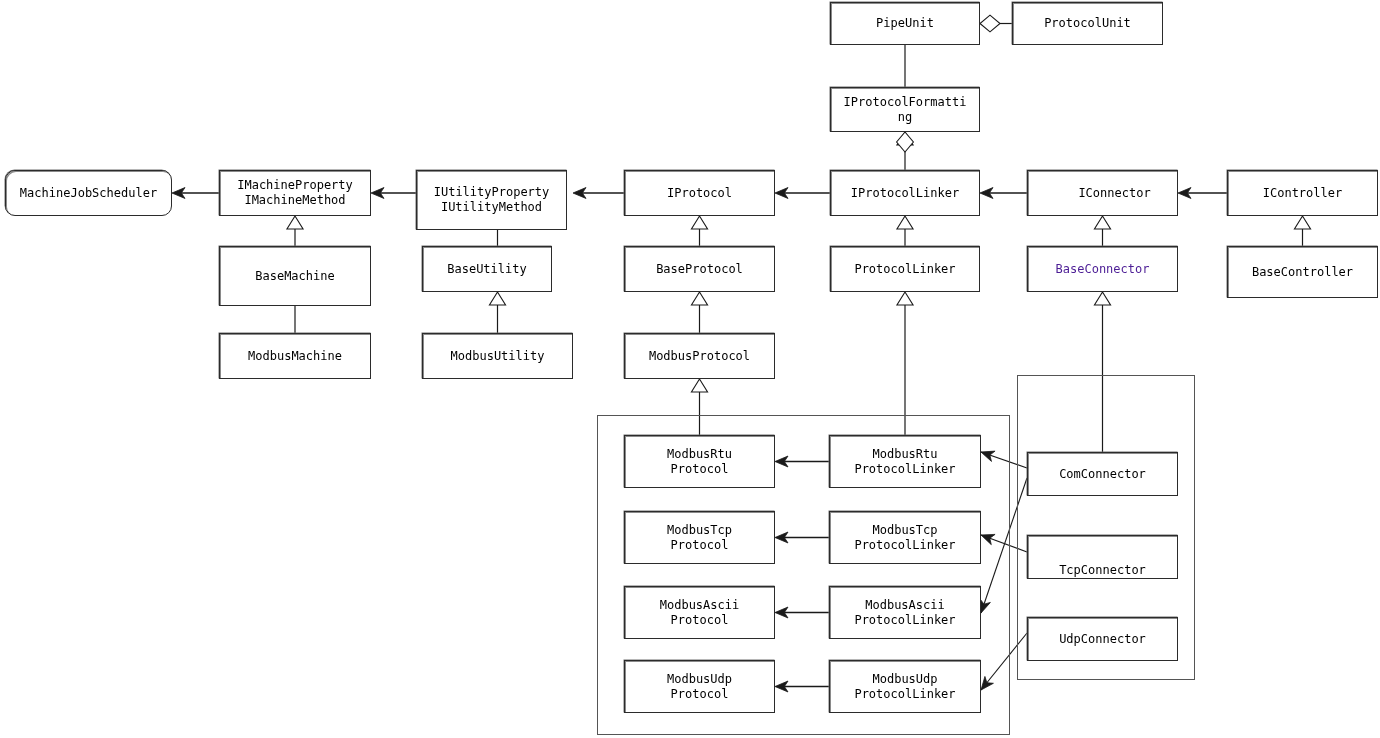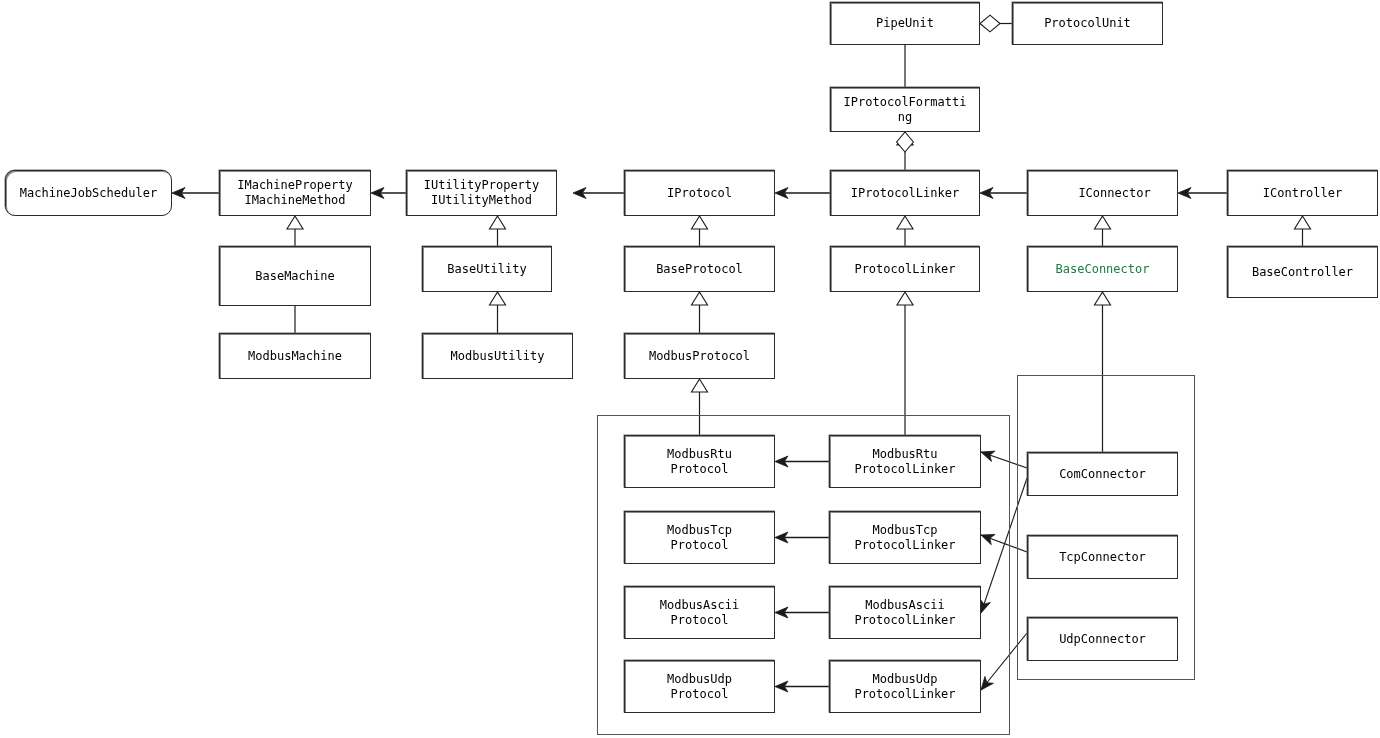--- a/index.html
+++ b/index.html
@@ -190,21 +190,21 @@
         <span class="label" style="color: rgb(0, 0, 0);">IProtocolFormatti
 ng</span>
       </div>
       <div class="node" style="left: 5px; top: 170px; width: 167px; height: 46px; border-color: rgb(43, 43, 43); background: rgb(255, 255, 255); border-radius: 10px;">
         <span class="label" style="color: rgb(0, 0, 0);">MachineJobScheduler</span>
       </div>
       <div class="node" style="left: 219px; top: 170px; width: 152px; height: 46px; border-color: rgb(43, 43, 43); background: rgb(255, 255, 255);">
         <span class="label" style="color: rgb(0, 0, 0);">IMachineProperty
 IMachineMethod</span>
       </div>
-      <div class="node" style="left: 406px; top: 170px; width: 151px; height: 46px; border-color: rgb(43, 43, 43); background: rgb(255, 255, 255);">
+      <div class="node" style="left: 416px; top: 170px; width: 151px; height: 60px; border-color: rgb(43, 43, 43); background: rgb(255, 255, 255);">
         <span class="label" style="color: rgb(0, 0, 0);">IUtilityProperty
 IUtilityMethod</span>
       </div>
       <div class="node" style="left: 624px; top: 170px; width: 151px; height: 46px; border-color: rgb(43, 43, 43); background: rgb(255, 255, 255);">
         <span class="label" style="color: rgb(0, 0, 0);">IProtocol</span>
       </div>
       <div class="node" style="left: 830px; top: 170px; width: 150px; height: 46px; border-color: rgb(43, 43, 43); background: rgb(255, 255, 255);">
         <span class="label" style="color: rgb(0, 0, 0);">IProtocolLinker</span>
       </div>
       <div class="node" style="left: 1027px; top: 170px; width: 151px; height: 46px; border-color: rgb(43, 43, 43); background: rgb(255, 255, 255); padding-left: 24px;">
@@ -219,21 +219,21 @@
       <div class="node" style="left: 422px; top: 246px; width: 130px; height: 46px; border-color: rgb(43, 43, 43); background: rgb(255, 255, 255);">
         <span class="label" style="color: rgb(0, 0, 0);">BaseUtility</span>
       </div>
       <div class="node" style="left: 624px; top: 246px; width: 151px; height: 46px; border-color: rgb(43, 43, 43); background: rgb(255, 255, 255);">
         <span class="label" style="color: rgb(0, 0, 0);">BaseProtocol</span>
       </div>
       <div class="node" style="left: 830px; top: 246px; width: 150px; height: 46px; border-color: rgb(43, 43, 43); background: rgb(255, 255, 255);">
         <span class="label" style="color: rgb(0, 0, 0);">ProtocolLinker</span>
       </div>
       <div class="node" style="left: 1027px; top: 246px; width: 151px; height: 46px; border-color: rgb(43, 43, 43); background: rgb(255, 255, 255);">
-        <span class="label" style="color: #15803d;">BaseConnector</span>
+        <span class="label" style="color: #4c1d95;">BaseConnector</span>
       </div>
       <div class="node" style="left: 1227px; top: 246px; width: 151px; height: 52px; border-color: rgb(43, 43, 43); background: rgb(255, 255, 255);">
         <span class="label" style="color: rgb(0, 0, 0);">BaseController</span>
       </div>
       <div class="node" style="left: 219px; top: 333px; width: 152px; height: 46px; border-color: rgb(43, 43, 43); background: rgb(255, 255, 255); align-items: center;">
         <span class="label" style="color: rgb(0, 0, 0);">ModbusMachine</span>
       </div>
       <div class="node" style="left: 422px; top: 333px; width: 151px; height: 46px; border-color: rgb(43, 43, 43); background: rgb(255, 255, 255);">
         <span class="label" style="color: rgb(0, 0, 0);">ModbusUtility</span>
       </div>
@@ -268,21 +268,21 @@
         <span class="label" style="color: rgb(0, 0, 0);">ModbusUdp
 Protocol</span>
       </div>
       <div class="node" style="left: 829px; top: 660px; width: 152px; height: 53px; border-color: rgb(43, 43, 43); background: rgb(255, 255, 255);">
         <span class="label" style="color: rgb(0, 0, 0);">ModbusUdp
 ProtocolLinker</span>
       </div>
       <div class="node" style="left: 1027px; top: 452px; width: 151px; height: 44px; border-color: rgb(43, 43, 43); background: rgb(255, 255, 255);">
         <span class="label" style="color: rgb(0, 0, 0);">ComConnector</span>
       </div>
-      <div class="node" style="left: 1027px; top: 535px; width: 151px; height: 44px; border-color: rgb(43, 43, 43); background: rgb(255, 255, 255);">
+      <div class="node" style="left: 1027px; top: 535px; width: 151px; height: 44px; border-color: rgb(43, 43, 43); background: rgb(255, 255, 255); align-items: flex-end;">
         <span class="label" style="color: rgb(0, 0, 0);">TcpConnector</span>
       </div>
       <div class="node" style="left: 1027px; top: 617px; width: 151px; height: 44px; border-color: rgb(43, 43, 43); background: rgb(255, 255, 255);">
         <span class="label" style="color: rgb(0, 0, 0); text-align: center;">UdpConnector</span>
       </div>
     </div>
 
 </div>
 
 </body></html>

